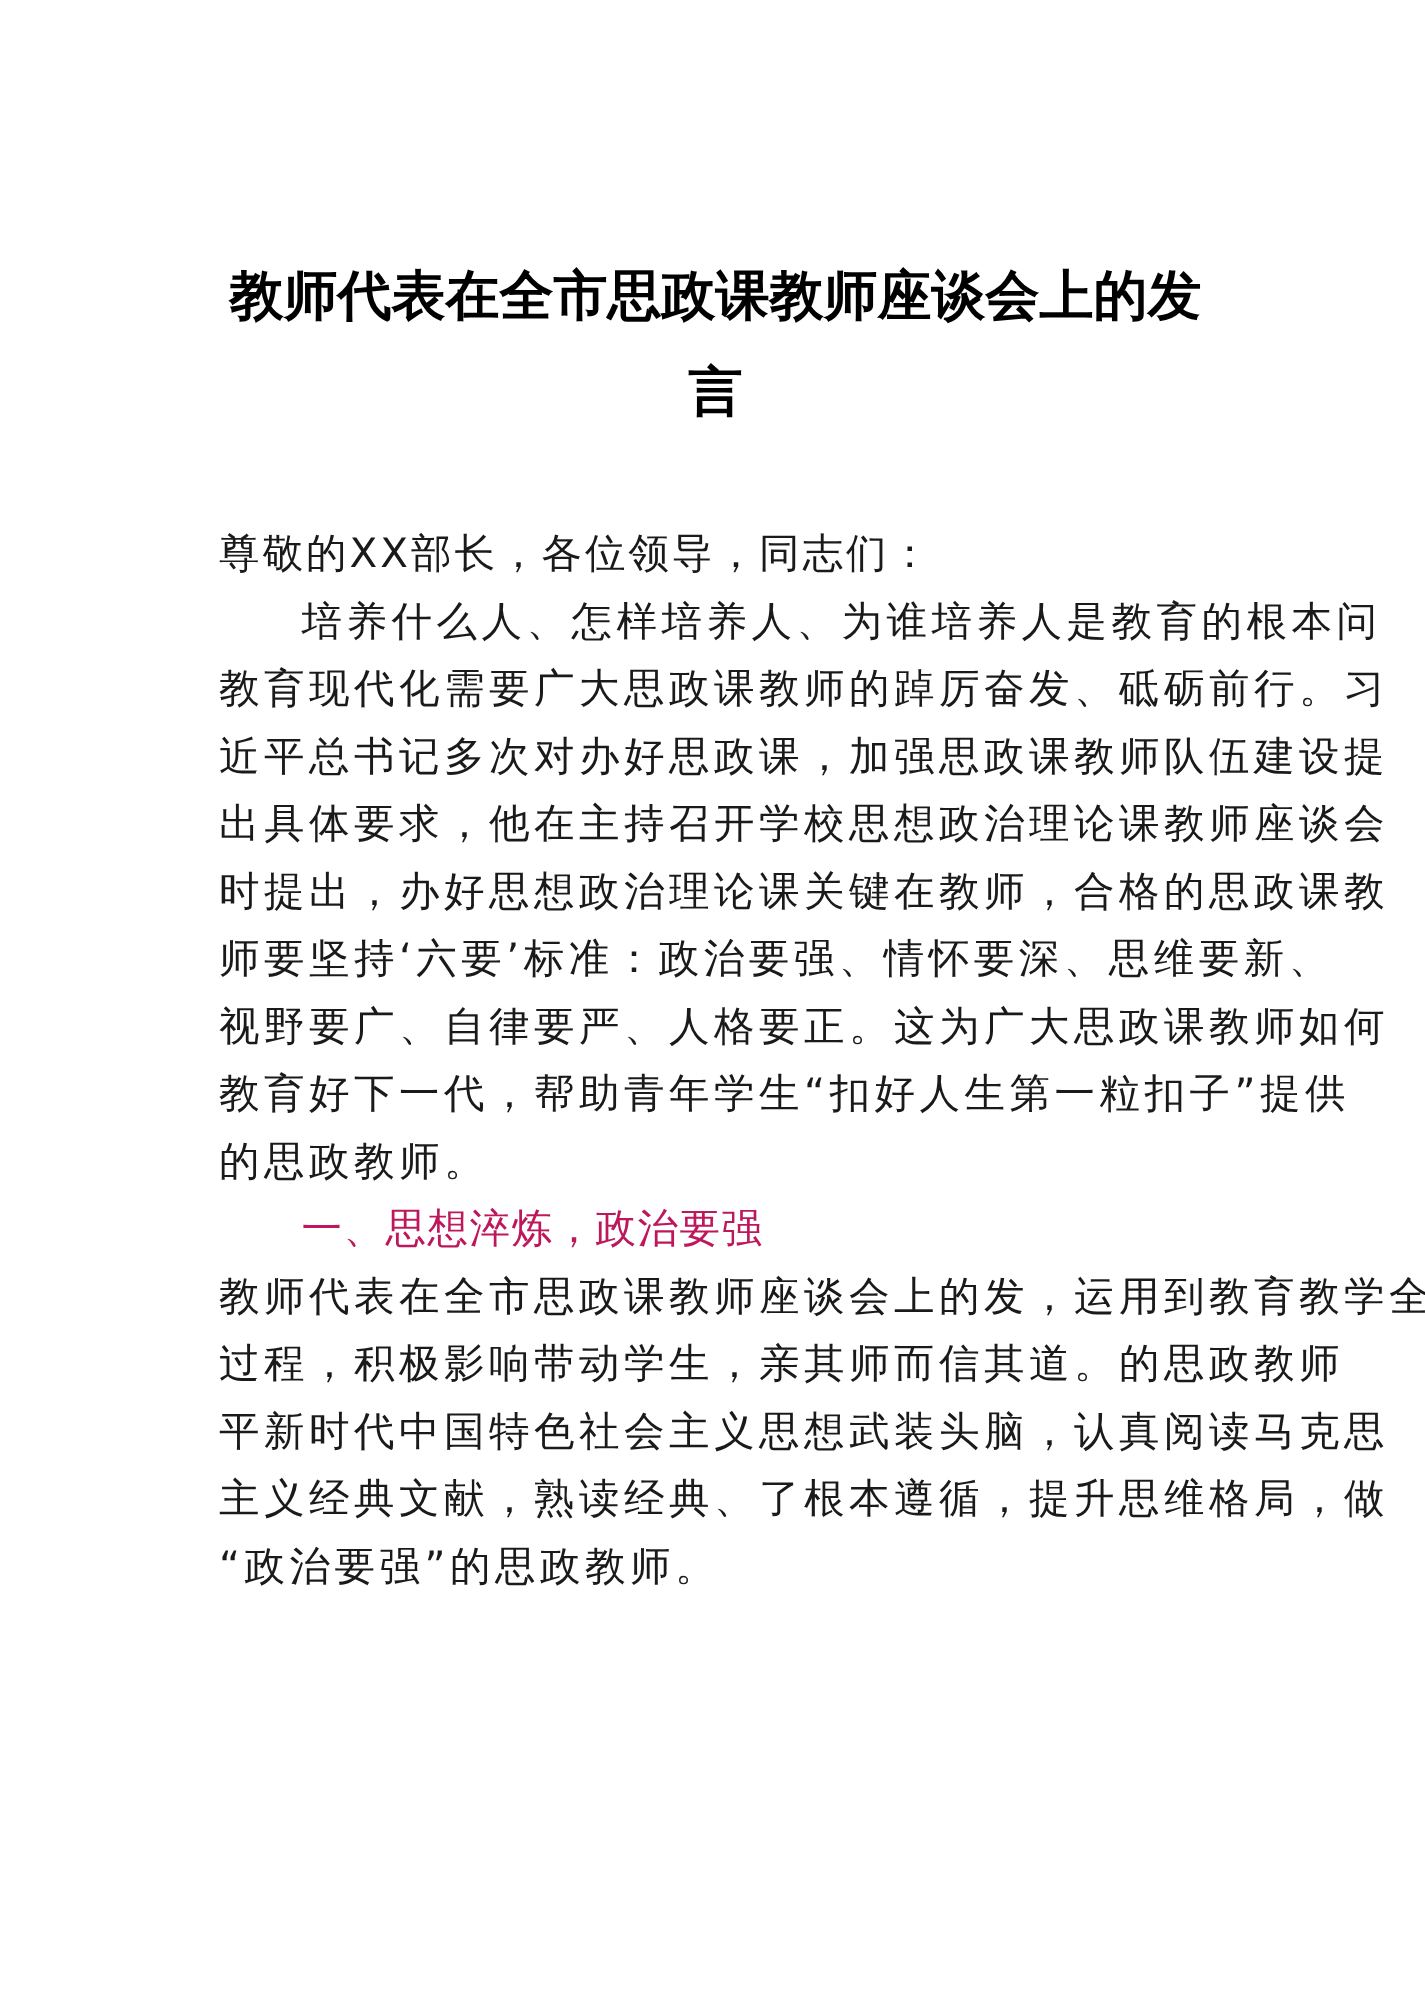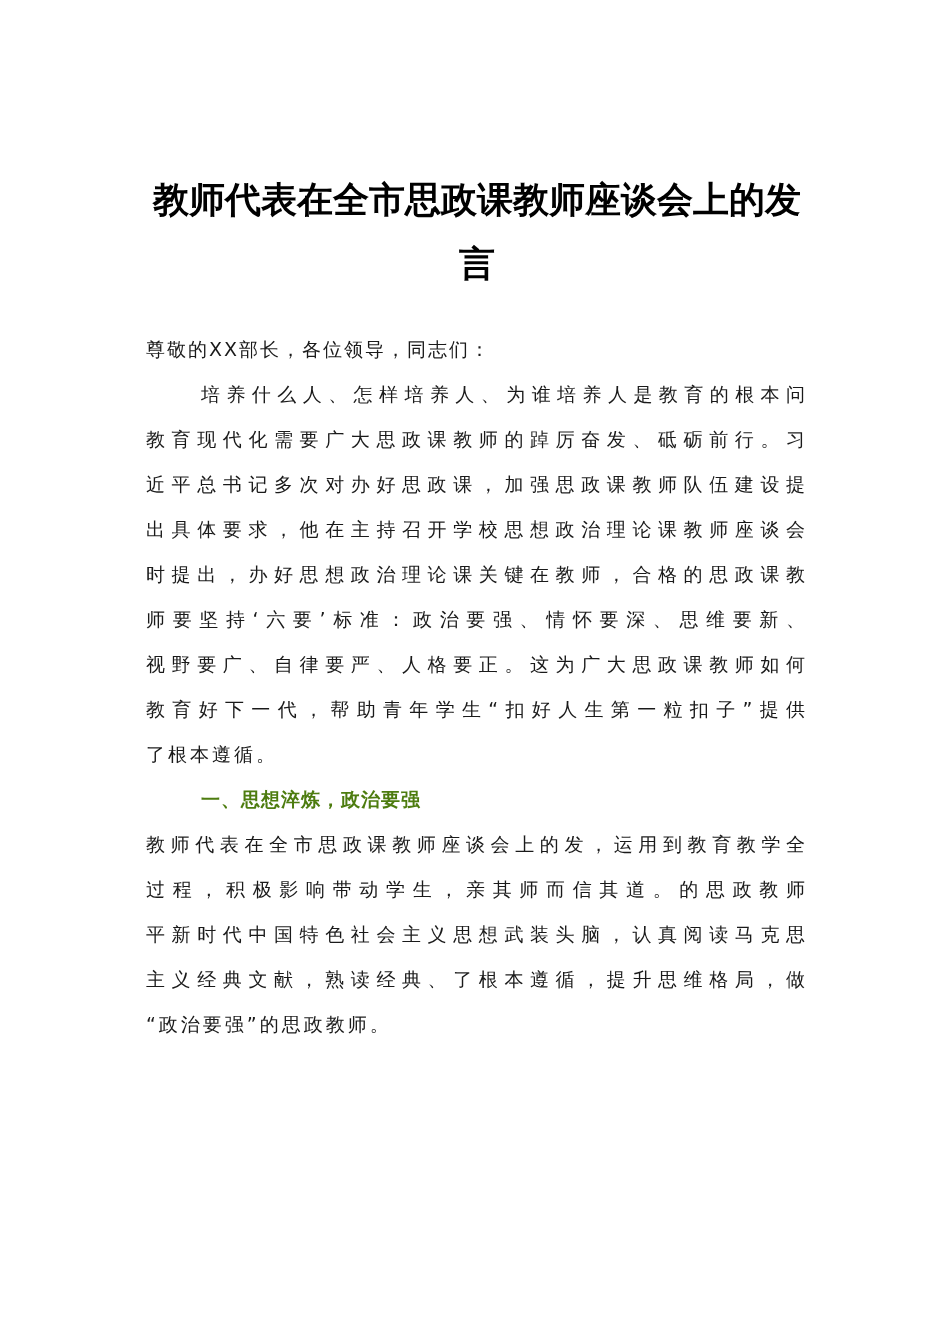--- a/index.html
+++ b/index.html
@@ -1,31 +1,31 @@
 <!DOCTYPE html>
 <html><head>
   <meta charset="utf-8">
   <style>
     html, body { margin: 0; padding: 0; background: #ffffff; }
     body { width: 950px; height: 1344px; position: relative; overflow: hidden; color: #111; }
     .page { position: absolute; left: 146px; top: 0; width: 662px; }
     .title {
       position: absolute; left: 0; width: 662px; top: 168px;
-      font-family: Liberation Serif, serif;
+      font-family: Liberation Mono, monospace;
       font-weight: bold; font-size: 36px; line-height: 64px;
       text-align: center; letter-spacing: 0px; color: #000;
     }
     .body {
-      position: absolute; left: 0; top: 327px; width: 662px;
+      position: absolute; left: 0; top: 347px; width: 662px;
       font-family: "DejaVu Sans", "Liberation Sans", sans-serif;
-      font-size: 19px; line-height: 45px; letter-spacing: 3px;
+      font-size: 27px; line-height: 45px; letter-spacing: 3px;
       text-align: justify; color: #1a1a1a;
     }
     .body p { margin: 0; }
-    .heading { text-indent: 55px; font-weight: bold; letter-spacing: 1px; color: #4d7c0f; }
+    .heading { text-indent: 55px; font-weight: normal; letter-spacing: 1px; color: #be185d; }
     .line { display: block; white-space: nowrap; text-align-last: justify; }
     .line.last { text-align-last: left; }
   </style>
 </head>
 <body>
 
 <div class="page">
   <div class="title">
     <div>教师代表在全市思政课教师座谈会上的发</div>
     <div>言</div>
@@ -38,21 +38,21 @@
 
     <p>
       <span class="line" style="padding-left:55px">培养什么人、怎样培养人、为谁培养人是教育的根本问</span>
       <span class="line">教育现代化需要广大思政课教师的踔厉奋发、砥砺前行。习</span>
       <span class="line">近平总书记多次对办好思政课，加强思政课教师队伍建设提</span>
       <span class="line">出具体要求，他在主持召开学校思想政治理论课教师座谈会</span>
       <span class="line">时提出，办好思想政治理论课关键在教师，合格的思政课教</span>
       <span class="line">师要坚持‘六要’标准：政治要强、情怀要深、思维要新、</span>
       <span class="line">视野要广、自律要严、人格要正。这为广大思政课教师如何</span>
       <span class="line">教育好下一代，帮助青年学生“扣好人生第一粒扣子”提供</span>
-      <span class="line last">了根本遵循。</span>
+      <span class="line last">的思政教师。</span>
     </p>
 
     <p>
       <span class="line last heading" style="padding-left:55px;text-indent:0">一、思想淬炼，政治要强</span>
     </p>
 
     <p>
       <span class="line">教师代表在全市思政课教师座谈会上的发，运用到教育教学全</span>
       <span class="line">过程，积极影响带动学生，亲其师而信其道。的思政教师</span>
       <span class="line">平新时代中国特色社会主义思想武装头脑，认真阅读马克思</span>

